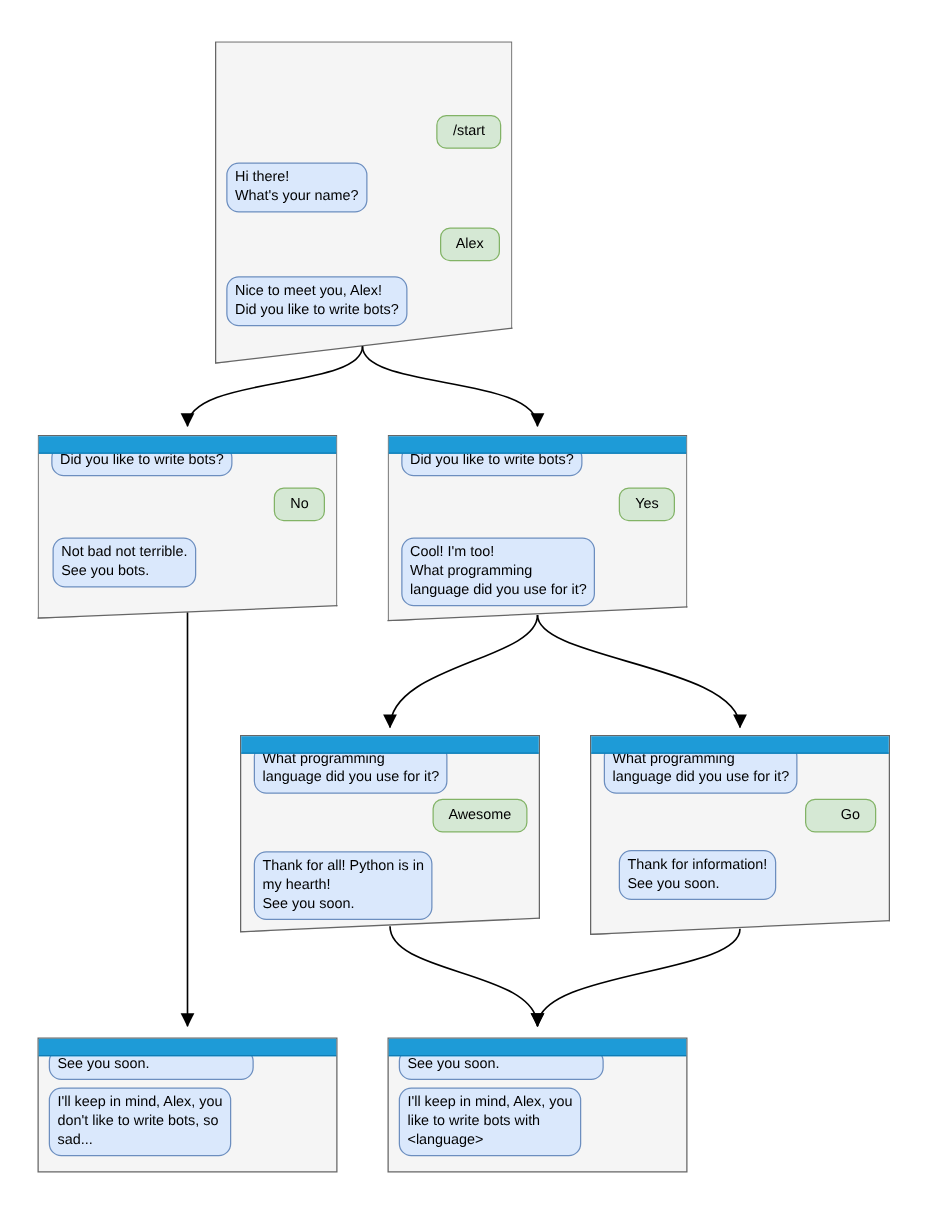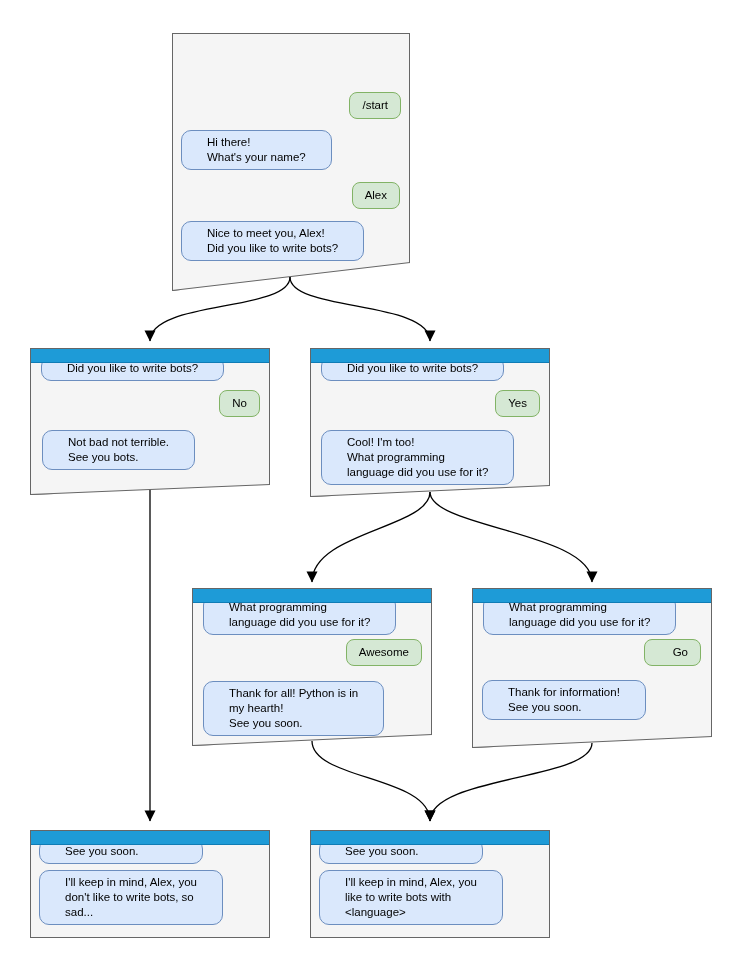--- a/index.html
+++ b/index.html
@@ -46,21 +46,21 @@
     margin-left:14px;color:#ffffff;font-weight:bold;font-size:14px;
   }
   .bubble{
     position:absolute;box-sizing:border-box;
     font-size:11.5px;line-height:15px;white-space:pre-line;
     z-index:2;
   }
   .bubble.bot{
     background:var(--bot-bubble-bg);
     border:1px solid var(--bot-bubble-border);
-    border-radius:10px;padding:4px 25px;
+    border-radius:10px;padding:4px 6px;
   }
   .bubble.user{
     background:var(--user-bubble-bg);
     border:1px solid var(--user-bubble-border);
     border-radius:8px;padding:5px 12px;
   }
   .overlay{
     position:absolute;left:0;top:0;z-index:4;pointer-events:none;
   }
 </style>
@@ -103,21 +103,21 @@
     <div class="bubble bot" style="left:10px;top:92px;">Thank for all! Python is in
 my hearth!
 See you soon.</div>
   </div>
 
   <div class="panel" style="left:472px;top:588px;width:240px;height:160px;clip-path:polygon(0 0,100% 0,100% 149px,0 100%);">
     <div class="hdr-strip"></div>
     <div class="bubble bot" style="left:10px;top:6px;">What programming
 language did you use for it?</div>
     <div class="bubble user" style="right:10px;top:50px;padding-left:28px;">Go</div>
-    <div class="bubble bot" style="left:9px;top:91px;">Thank for information!
+    <div class="bubble bot" style="left:22px;top:91px;">Thank for information!
 See you soon.</div>
   </div>
 
   <div class="panel" style="left:30px;top:830px;width:240px;height:108px;">
     <div class="hdr-strip"></div>
     <div class="bubble bot" style="left:8px;top:8px;width:164px;">See you soon.</div>
     <div class="bubble bot" style="left:8px;top:39px;">I'll keep in mind, Alex, you
 don't like to write bots, so
 sad...</div>
   </div>

